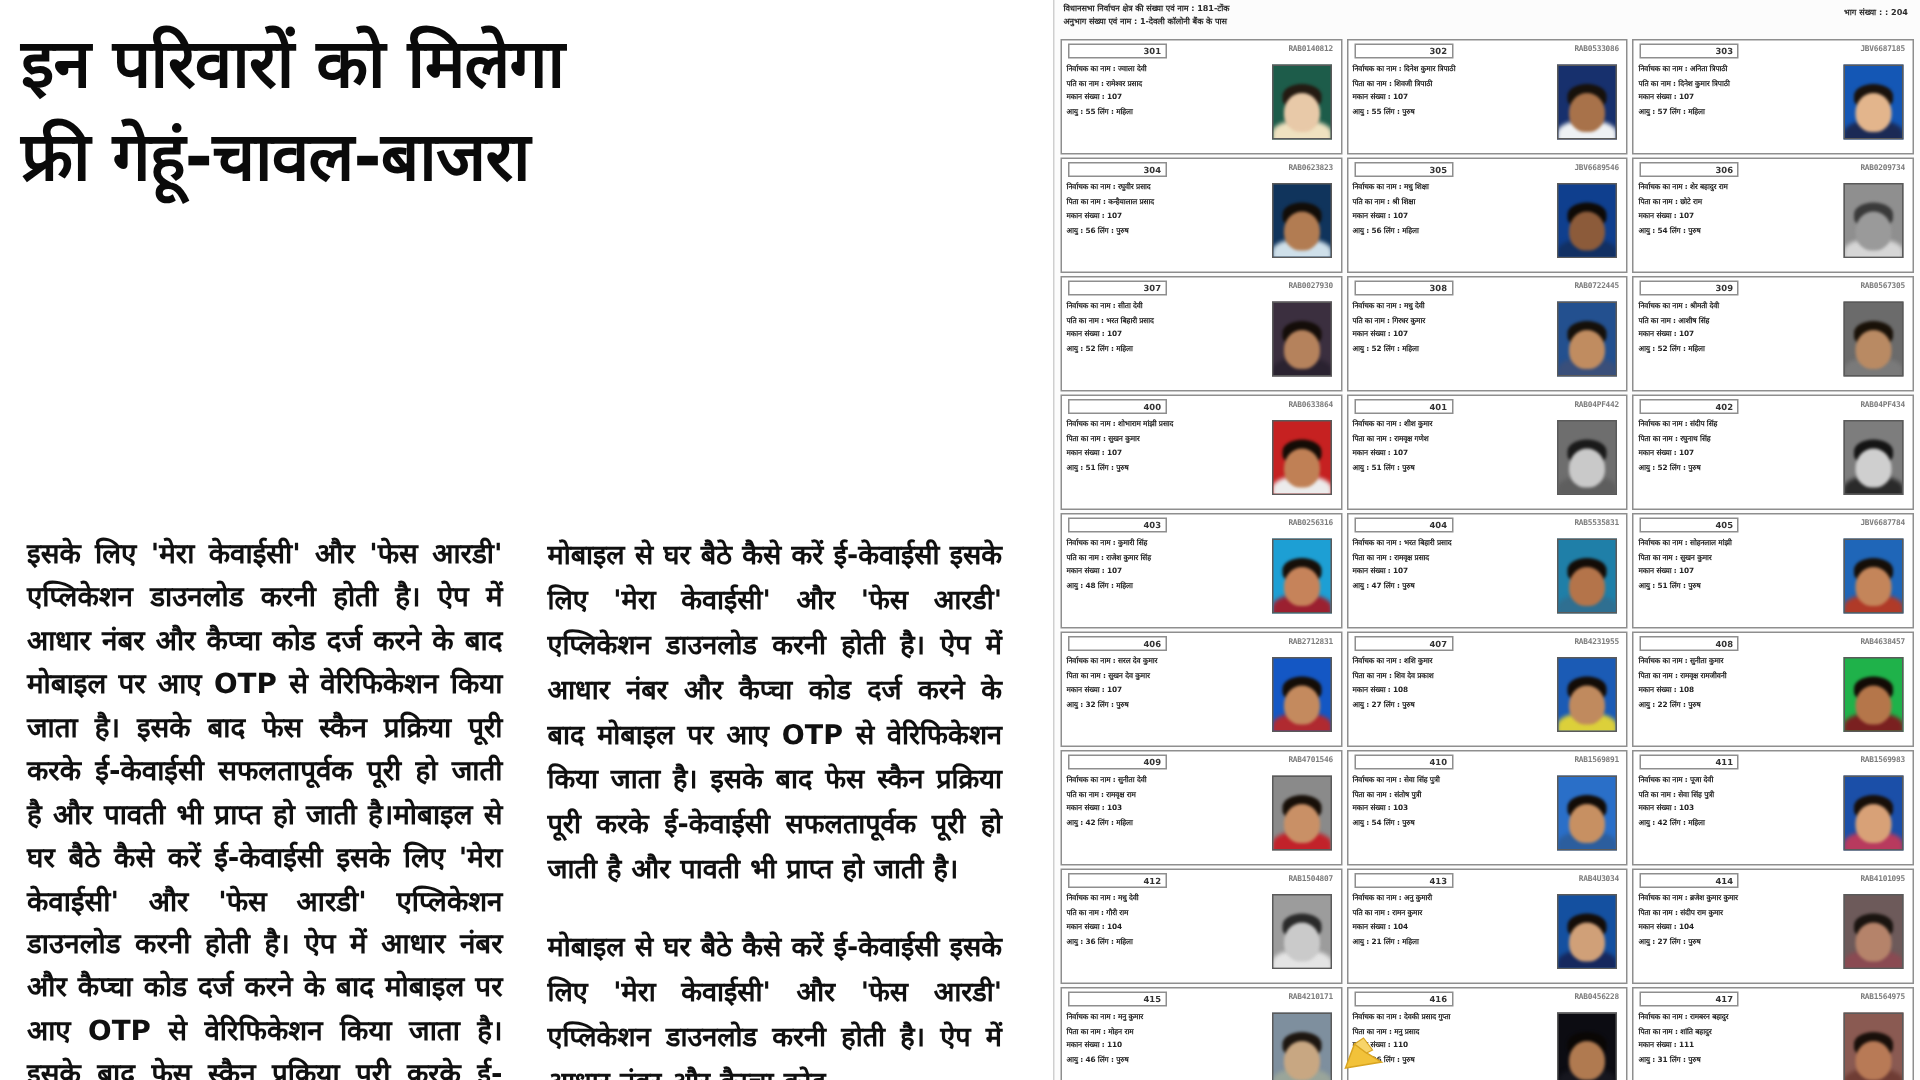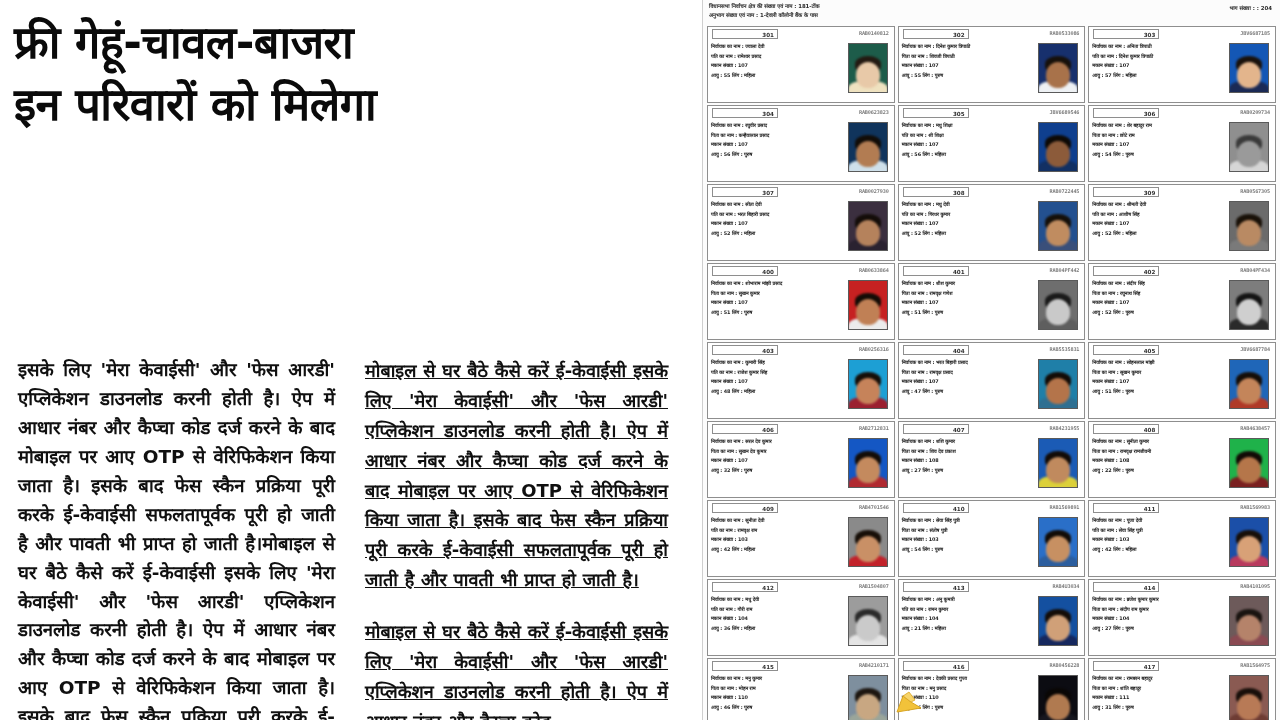--- a/index.html
+++ b/index.html
@@ -53,21 +53,21 @@
   .bodytext {
     font-family: "DejaVu Sans", sans-serif;
     font-weight: 700;
     color: #101010;
     font-size: 18.5px;
     line-height: 1.565;
     text-align: justify;
     text-justify: inter-word;
     word-spacing: 0.5px;
   }
-  .col.c2 .bodytext { font-size: 18px; line-height: 1.66; text-decoration: underline; }
+  .col.c2 .bodytext { font-size: 18px; line-height: 1.66; }
   .bodytext + .bodytext { margin-top: 22px; }
 
   
   .doc {
     position: absolute; left: 702px; top: 0;
     width: 578px; height: 720px;
     background: #fcfcfc;
     border-left: 1px solid #cfcfcf;
     overflow: hidden;
     filter: blur(0.15px);
@@ -193,22 +193,22 @@
   }
 </style>
 </head>
 <body>
 
 <div id="root">
 
   <div class="article">
 
     <div class="headline">
+      <span class="hl-line">इन परिवारों को मिलेगा</span>
       <span class="hl-line">फ्री गेहूं-चावल-बाजरा</span>
-      <span class="hl-line">इन परिवारों को मिलेगा</span>
     </div>
 
 
     <div class="cols">
       <div class="col c1">
         <p class="bodytext">इसके लिए 'मेरा केवाईसी' और 'फेस आरडी' एप्लिकेशन डाउनलोड करनी होती है। ऐप में आधार नंबर और कैप्चा कोड दर्ज करने के बाद मोबाइल पर आए OTP से वेरिफिकेशन किया जाता है। इसके बाद फेस स्कैन प्रक्रिया पूरी करके ई-केवाईसी सफलतापूर्वक पूरी हो जाती है और पावती भी प्राप्त हो जाती है।मोबाइल से घर बैठे कैसे करें ई-केवाईसी इसके लिए 'मेरा केवाईसी' और 'फेस आरडी' एप्लिकेशन डाउनलोड करनी होती है। ऐप में आधार नंबर और कैप्चा कोड दर्ज करने के बाद मोबाइल पर आए OTP से वेरिफिकेशन किया जाता है। इसके बाद फेस स्कैन प्रक्रिया पूरी करके ई-केवाईसी</p>
       </div>
       <div class="col c2">
         <p class="bodytext">मोबाइल से घर बैठे कैसे करें ई-केवाईसी इसके लिए 'मेरा केवाईसी' और 'फेस आरडी' एप्लिकेशन डाउनलोड करनी होती है। ऐप में आधार नंबर और कैप्चा कोड दर्ज करने के बाद मोबाइल पर आए OTP से वेरिफिकेशन किया जाता है। इसके बाद फेस स्कैन प्रक्रिया पूरी करके ई-केवाईसी सफलतापूर्वक पूरी हो जाती है और पावती भी प्राप्त हो जाती है।</p>
         <p class="bodytext">मोबाइल से घर बैठे कैसे करें ई-केवाईसी इसके लिए 'मेरा केवाईसी' और 'फेस आरडी' एप्लिकेशन डाउनलोड करनी होती है। ऐप में आधार नंबर और कैप्चा कोड</p>

